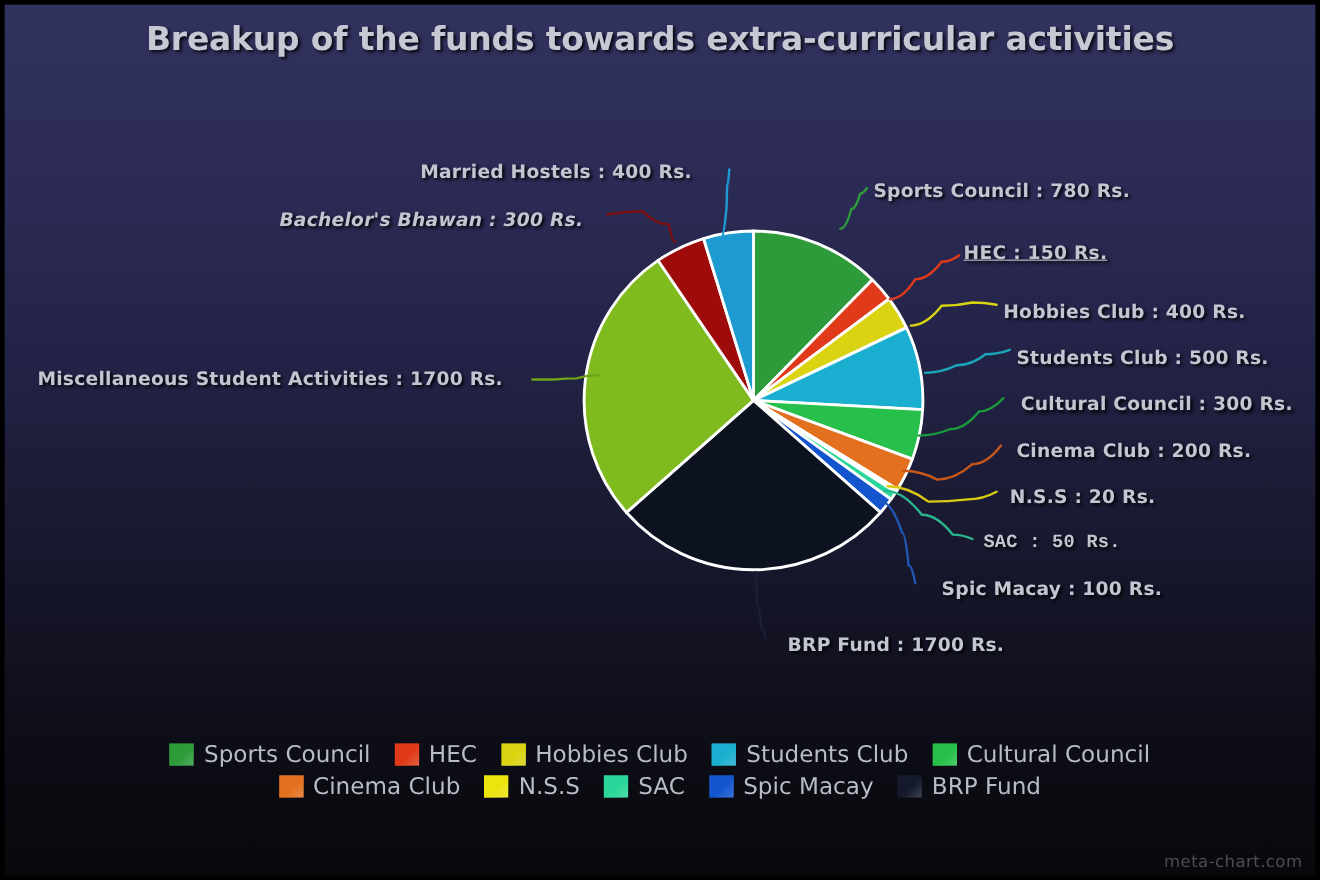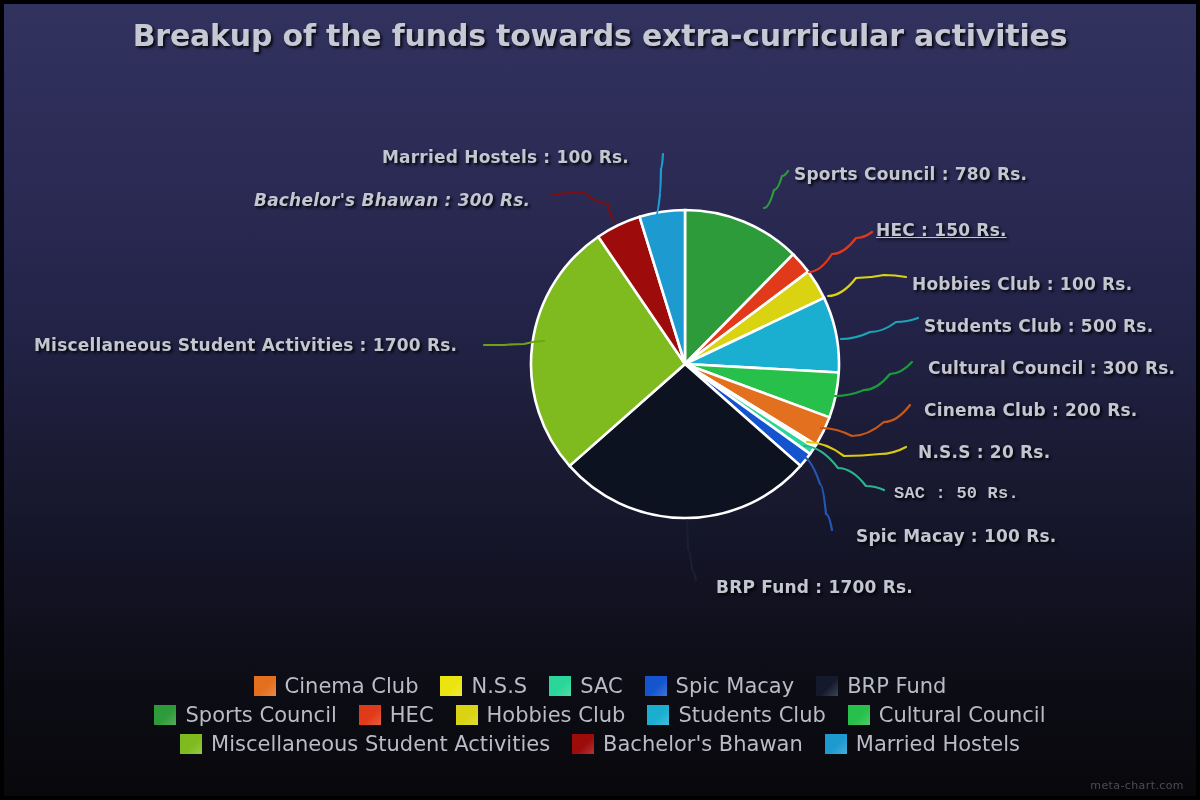--- a/index.html
+++ b/index.html
@@ -83,21 +83,21 @@
     font-family: "DejaVu Sans", "Liberation Sans", sans-serif;
     font-size: 21px;
     color: #b9bcc6;
     line-height: 22px;
   }
   #watermark {
     position: absolute;
     right: 12px;
     bottom: 4px;
     font-family: "DejaVu Sans", "Liberation Sans", sans-serif;
-    font-size: 11px;
+    font-size: 15px;
     color: #4c4c54;
     letter-spacing: 0.4px;
   }
 </style>
 </head>
 <body>
 
 <div id="chart-root">
 
   <div id="chart-title">Breakup of the funds towards extra-curricular activities</div>
@@ -129,90 +129,76 @@
         <path d="M 831 392 Q 845.5 392 860 386 Q 873 386 886 370 Q 897 370 908 358" stroke="#1a9c3c"></path>
         <path d="M 817 424 Q 832.5 424 848 432 Q 864 432 880 418 Q 893 418 906 401" stroke="#c8581a"></path>
         <path d="M 803 438 Q 821.5 438 840 452 Q 858 452 876 450 Q 889 450 902 443" stroke="#d9c911"></path>
         <path d="M 800 442 Q 817 442 834 464 Q 848 464 862 482 Q 871 482 880 486" stroke="#2ab68c"></path>
         <path d="M 797 452 Q 806.5 452 816 480 Q 819 480 822 510 Q 825 510 828 526" stroke="#2059b5"></path>
         <path d="M 683 516 Q 683.5 516 684 545 Q 686 545 688 566 Q 690 566 692 576" stroke="#1a2033"></path>
       </g>
   </svg>
 
   <div id="callout-layer">
-      <div class="callout-label" style="left: 378px; top: 143px;">Married Hostels : 100 Rs.</div>
+      <div class="callout-label" style="left: 378px; top: 143px;">Married Hostels : 400 Rs.</div>
       <div class="callout-label" style="left: 250px; top: 186px; font-style: italic;">Bachelor's Bhawan : 300 Rs.</div>
       <div class="callout-label" style="left: 30px; top: 331px;">Miscellaneous Student Activities : 1700 Rs.</div>
       <div class="callout-label" style="left: 790px; top: 160px;">Sports Council : 780 Rs.</div>
       <div class="callout-label" style="left: 872px; top: 216px; text-decoration: underline;">HEC : 150 Rs.</div>
-      <div class="callout-label" style="left: 908px; top: 270px;">Hobbies Club : 100 Rs.</div>
+      <div class="callout-label" style="left: 908px; top: 270px;">Hobbies Club : 400 Rs.</div>
       <div class="callout-label" style="left: 920px; top: 312px;">Students Club : 500 Rs.</div>
       <div class="callout-label" style="left: 924px; top: 354px;">Cultural Council : 300 Rs.</div>
       <div class="callout-label" style="left: 920px; top: 396px;">Cinema Club : 200 Rs.</div>
       <div class="callout-label" style="left: 914px; top: 438px;">N.S.S : 20 Rs.</div>
       <div class="callout-label" style="left: 890px; top: 480px; font-family: Liberation Mono, monospace;">SAC : 50 Rs.</div>
       <div class="callout-label" style="left: 852px; top: 522px;">Spic Macay : 100 Rs.</div>
       <div class="callout-label" style="left: 712px; top: 573px;">BRP Fund : 1700 Rs.</div>
     </div>
 
   <div id="legend">
       <div class="legend-row">
         <div class="legend-item">
+          <span class="legend-swatch" style="background: linear-gradient(135deg, rgb(46, 155, 59) 0%, rgb(46, 155, 59) 55%, rgba(255, 255, 255, 0.18) 100%), rgb(46, 155, 59);"></span>
+          <span class="legend-text">Sports Council</span>
+        </div>
+        <div class="legend-item">
+          <span class="legend-swatch" style="background: linear-gradient(135deg, rgb(224, 58, 26) 0%, rgb(224, 58, 26) 55%, rgba(255, 255, 255, 0.18) 100%), rgb(224, 58, 26);"></span>
+          <span class="legend-text">HEC</span>
+        </div>
+        <div class="legend-item">
+          <span class="legend-swatch" style="background: linear-gradient(135deg, rgb(217, 211, 18) 0%, rgb(217, 211, 18) 55%, rgba(255, 255, 255, 0.18) 100%), rgb(217, 211, 18);"></span>
+          <span class="legend-text">Hobbies Club</span>
+        </div>
+        <div class="legend-item">
+          <span class="legend-swatch" style="background: linear-gradient(135deg, rgb(26, 175, 208) 0%, rgb(26, 175, 208) 55%, rgba(255, 255, 255, 0.18) 100%), rgb(26, 175, 208);"></span>
+          <span class="legend-text">Students Club</span>
+        </div>
+        <div class="legend-item">
+          <span class="legend-swatch" style="background: linear-gradient(135deg, rgb(39, 192, 74) 0%, rgb(39, 192, 74) 55%, rgba(255, 255, 255, 0.18) 100%), rgb(39, 192, 74);"></span>
+          <span class="legend-text">Cultural Council</span>
+        </div>
+      </div>
+      <div class="legend-row">
+        <div class="legend-item">
           <span class="legend-swatch" style="background: linear-gradient(135deg, rgb(227, 112, 31) 0%, rgb(227, 112, 31) 55%, rgba(255, 255, 255, 0.18) 100%), rgb(227, 112, 31);"></span>
           <span class="legend-text">Cinema Club</span>
         </div>
         <div class="legend-item">
           <span class="legend-swatch" style="background: linear-gradient(135deg, rgb(236, 228, 15) 0%, rgb(236, 228, 15) 55%, rgba(255, 255, 255, 0.18) 100%), rgb(236, 228, 15);"></span>
           <span class="legend-text">N.S.S</span>
         </div>
         <div class="legend-item">
           <span class="legend-swatch" style="background: linear-gradient(135deg, rgb(42, 214, 153) 0%, rgb(42, 214, 153) 55%, rgba(255, 255, 255, 0.18) 100%), rgb(42, 214, 153);"></span>
           <span class="legend-text">SAC</span>
         </div>
         <div class="legend-item">
           <span class="legend-swatch" style="background: linear-gradient(135deg, rgb(20, 85, 207) 0%, rgb(20, 85, 207) 55%, rgba(255, 255, 255, 0.18) 100%), rgb(20, 85, 207);"></span>
           <span class="legend-text">Spic Macay</span>
         </div>
         <div class="legend-item">
           <span class="legend-swatch" style="background: linear-gradient(135deg, rgb(20, 26, 43) 0%, rgb(20, 26, 43) 55%, rgba(255, 255, 255, 0.18) 100%), rgb(20, 26, 43);"></span>
           <span class="legend-text">BRP Fund</span>
         </div>
       </div>
-      <div class="legend-row">
-        <div class="legend-item">
-          <span class="legend-swatch" style="background: linear-gradient(135deg, rgb(46, 155, 59) 0%, rgb(46, 155, 59) 55%, rgba(255, 255, 255, 0.18) 100%), rgb(46, 155, 59);"></span>
-          <span class="legend-text">Sports Council</span>
-        </div>
-        <div class="legend-item">
-          <span class="legend-swatch" style="background: linear-gradient(135deg, rgb(224, 58, 26) 0%, rgb(224, 58, 26) 55%, rgba(255, 255, 255, 0.18) 100%), rgb(224, 58, 26);"></span>
-          <span class="legend-text">HEC</span>
-        </div>
-        <div class="legend-item">
-          <span class="legend-swatch" style="background: linear-gradient(135deg, rgb(217, 211, 18) 0%, rgb(217, 211, 18) 55%, rgba(255, 255, 255, 0.18) 100%), rgb(217, 211, 18);"></span>
-          <span class="legend-text">Hobbies Club</span>
-        </div>
-        <div class="legend-item">
-          <span class="legend-swatch" style="background: linear-gradient(135deg, rgb(26, 175, 208) 0%, rgb(26, 175, 208) 55%, rgba(255, 255, 255, 0.18) 100%), rgb(26, 175, 208);"></span>
-          <span class="legend-text">Students Club</span>
-        </div>
-        <div class="legend-item">
-          <span class="legend-swatch" style="background: linear-gradient(135deg, rgb(39, 192, 74) 0%, rgb(39, 192, 74) 55%, rgba(255, 255, 255, 0.18) 100%), rgb(39, 192, 74);"></span>
-          <span class="legend-text">Cultural Council</span>
-        </div>
-      </div>
-      <div class="legend-row">
-        <div class="legend-item">
-          <span class="legend-swatch" style="background: linear-gradient(135deg, rgb(127, 187, 30) 0%, rgb(127, 187, 30) 55%, rgba(255, 255, 255, 0.18) 100%), rgb(127, 187, 30);"></span>
-          <span class="legend-text">Miscellaneous Student Activities</span>
-        </div>
-        <div class="legend-item">
-          <span class="legend-swatch" style="background: linear-gradient(135deg, rgb(157, 11, 11) 0%, rgb(157, 11, 11) 55%, rgba(255, 255, 255, 0.18) 100%), rgb(157, 11, 11);"></span>
-          <span class="legend-text">Bachelor's Bhawan</span>
-        </div>
-        <div class="legend-item">
-          <span class="legend-swatch" style="background: linear-gradient(135deg, rgb(29, 155, 209) 0%, rgb(29, 155, 209) 55%, rgba(255, 255, 255, 0.18) 100%), rgb(29, 155, 209);"></span>
-          <span class="legend-text">Married Hostels</span>
-        </div>
-      </div>
     </div>
 
   <div id="watermark">meta-chart.com</div>
 </div>
 
 </body></html>

